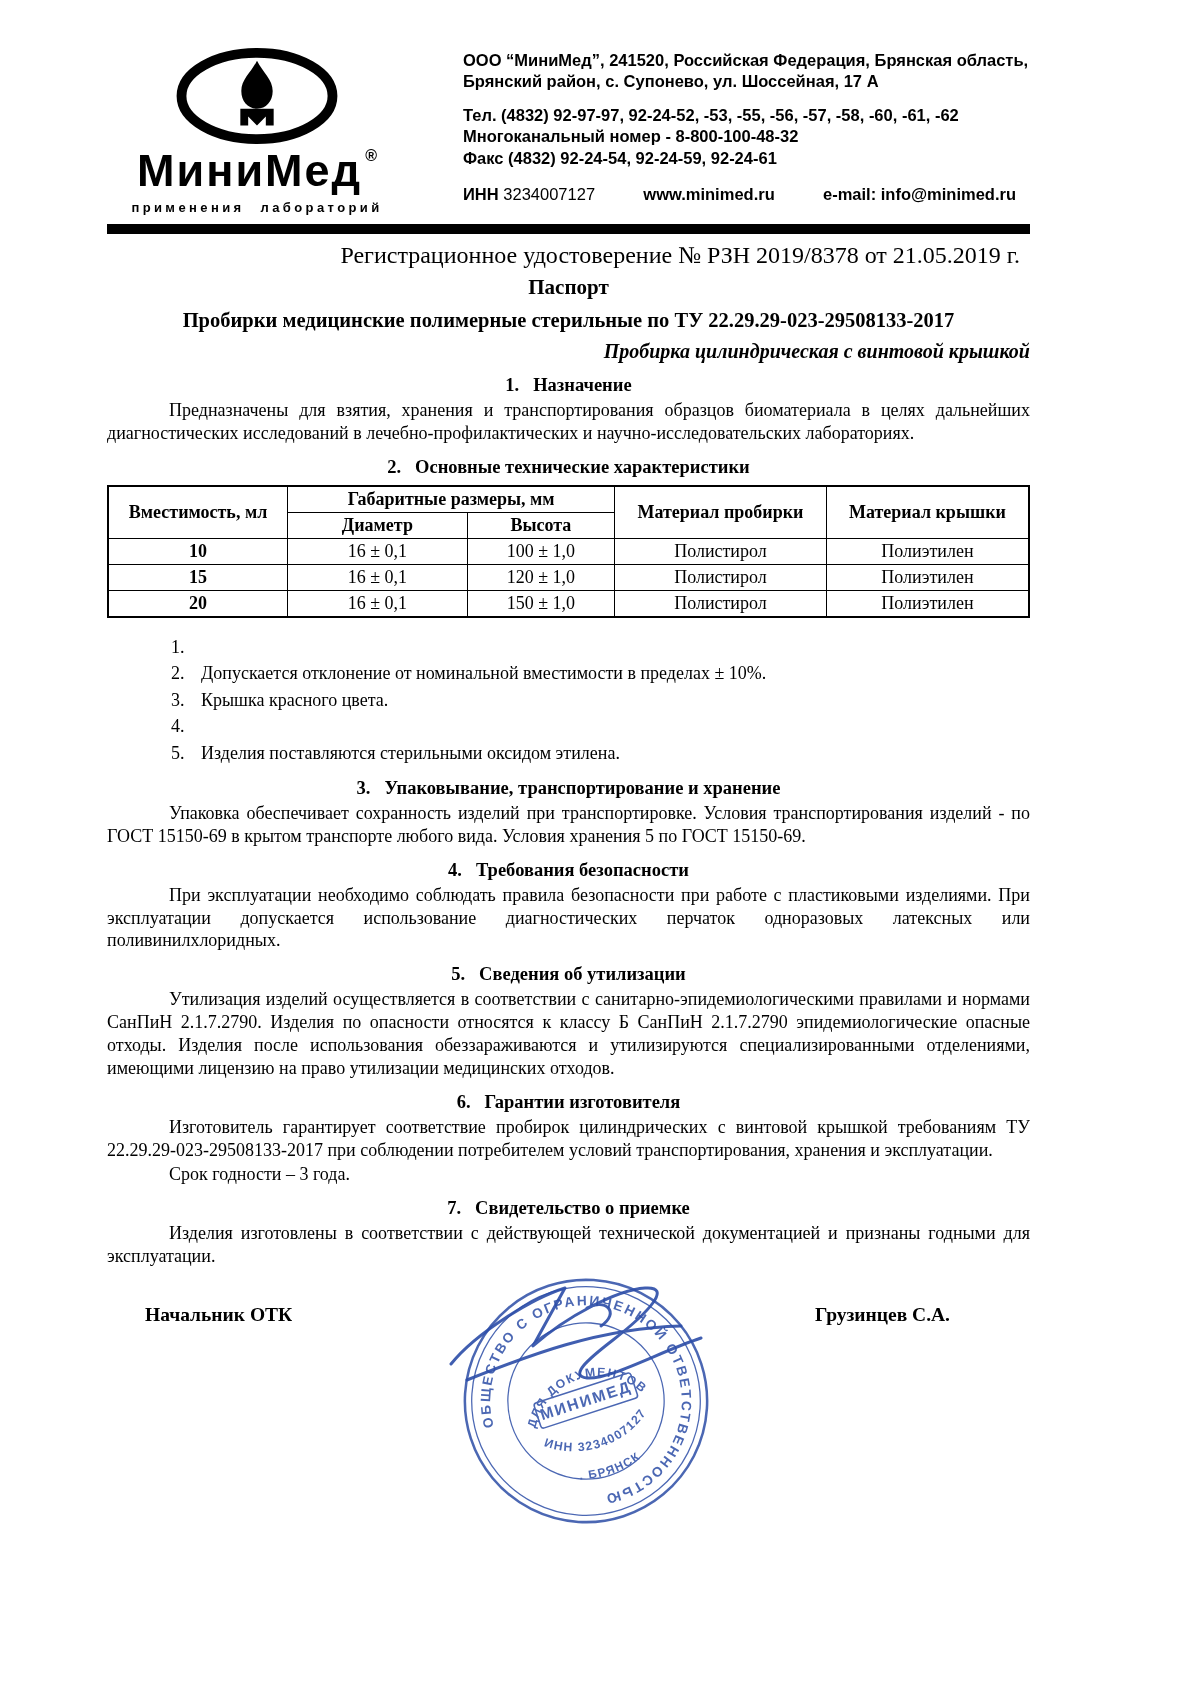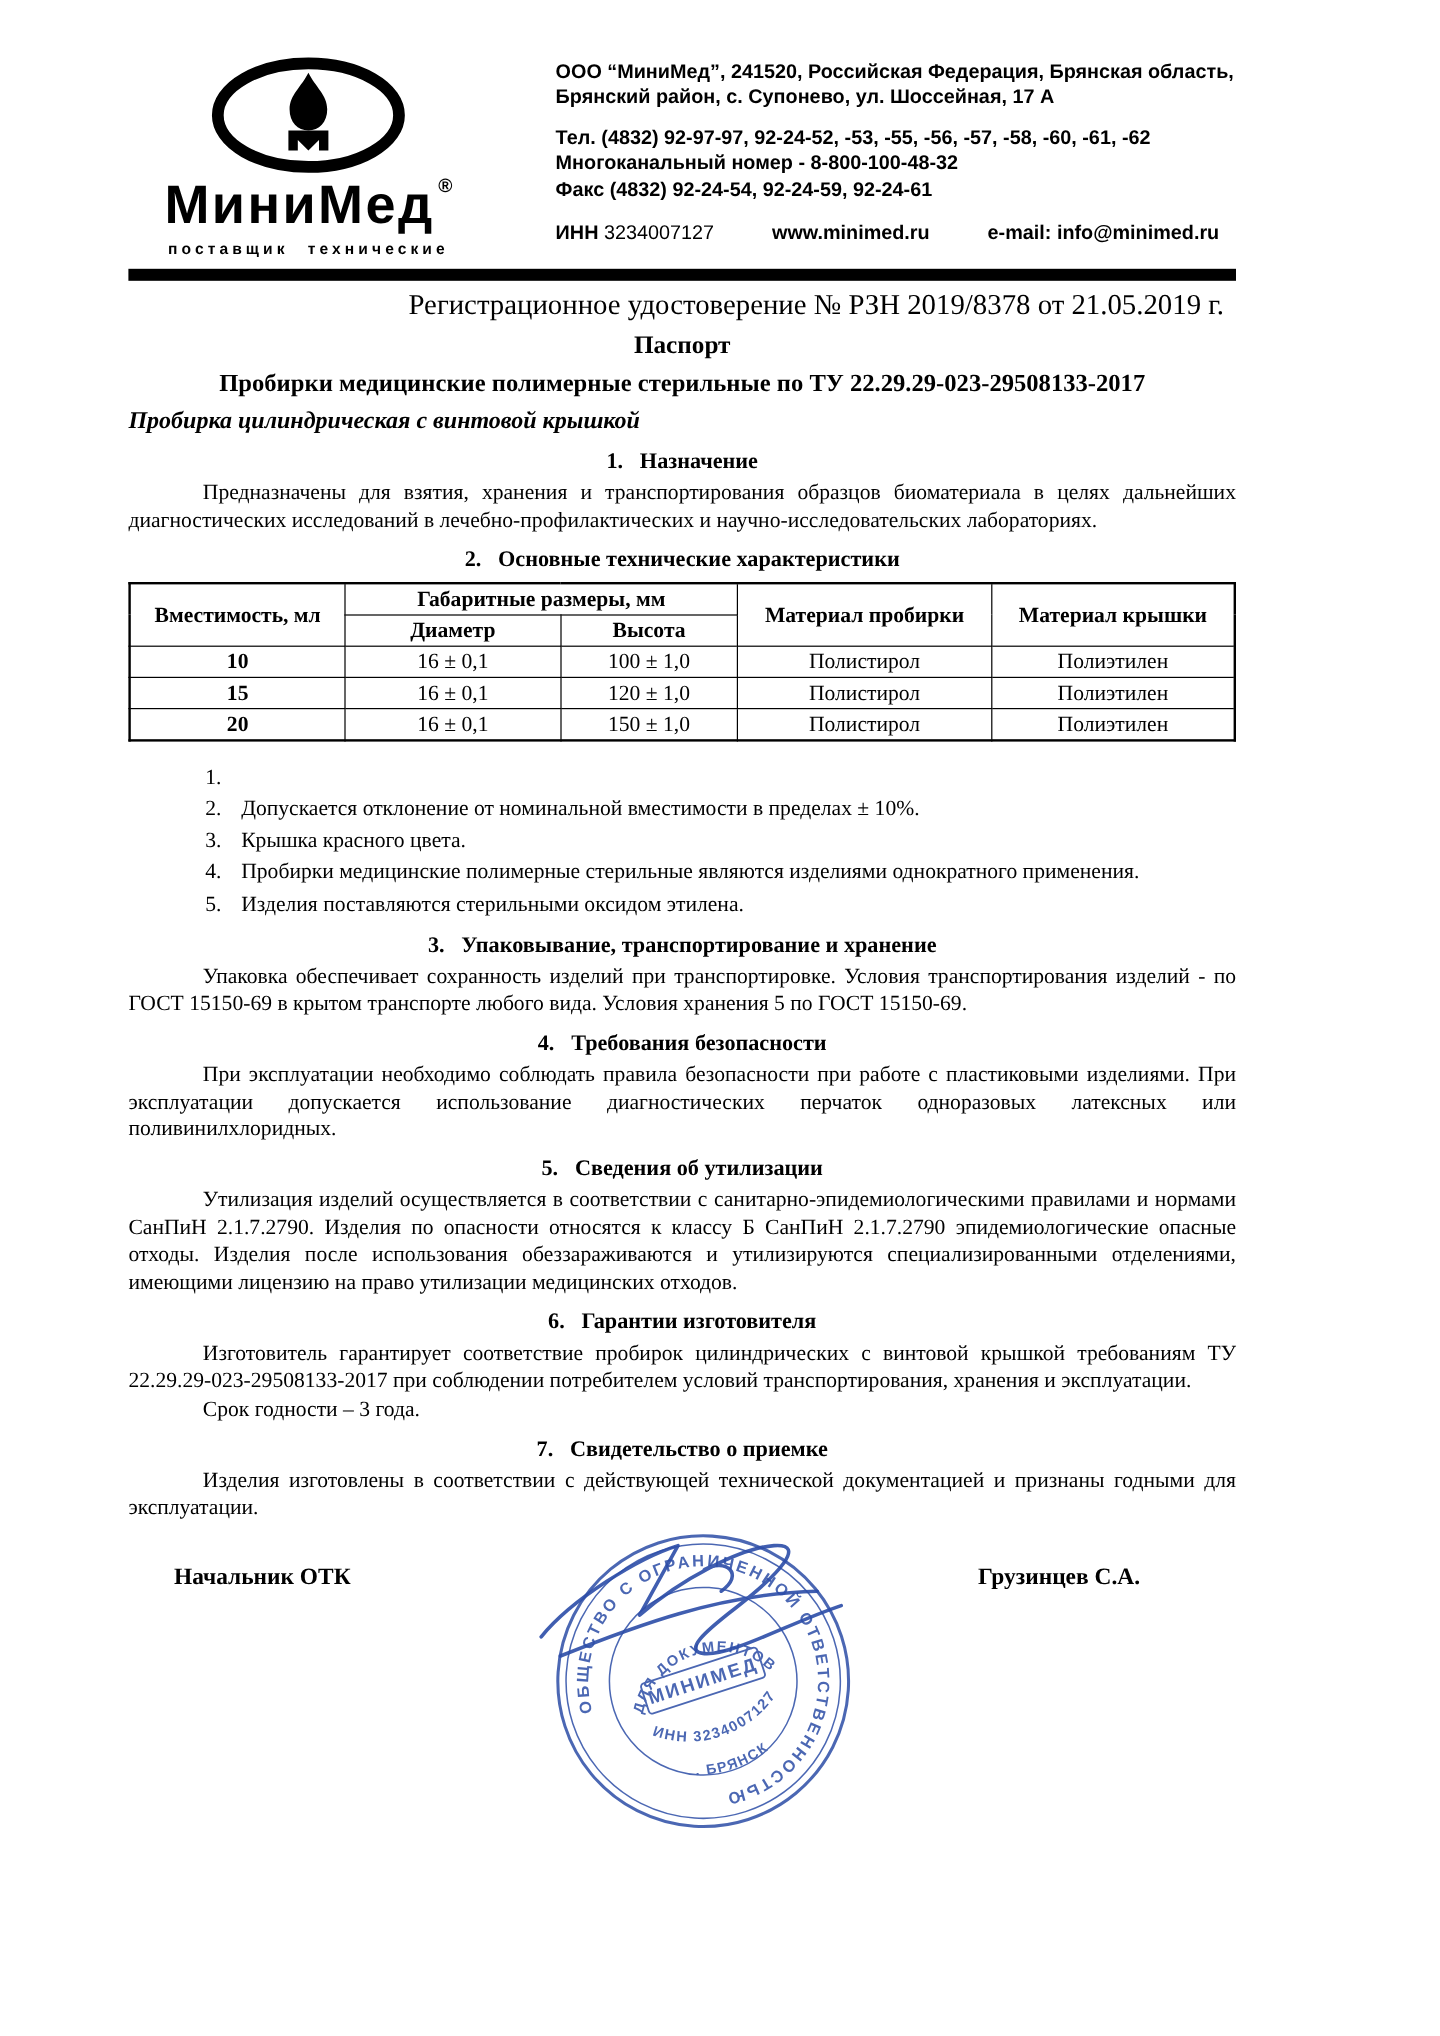--- a/index.html
+++ b/index.html
@@ -19,21 +19,21 @@
   .company-info{flex:1;padding-left:56px;font-family:"Liberation Sans",sans-serif;font-weight:700;font-size:16.5px;line-height:1.3;padding-top:4px;}
   .ci-gap{height:12px;}
   .inn-row{display:flex;justify-content:space-between;margin-top:15px;padding-right:14px;}
   .inn-num{font-weight:400;}
 
   .bar{height:10px;background:#000;margin-top:9px;}
   .reg-line{margin-top:8px;text-align:right;font-size:24px;padding-right:10px;}
 
   .title{margin-top:6px;text-align:center;font-size:21px;font-weight:700;}
   .subtitle{margin-top:9px;text-align:center;font-size:20.5px;font-weight:700;}
-  .product{margin-top:8px;text-align:left;font-size:20px;font-weight:700;font-style:italic;}
+  .product{margin-top:8px;text-align:right;font-size:20px;font-weight:700;font-style:italic;}
 
   .sec-h{margin-top:12px;margin-bottom:3px;text-align:center;font-size:18.5px;font-weight:700;}
   .sec-h .sh-t{margin-left:14px;}
   .bodyp{font-size:18px;line-height:1.27;text-align:justify;text-indent:62px;margin:2px 0 0 0;}
 
   
   table.spec{width:100%;border-collapse:collapse;margin-top:7px;border:2px solid #000;}
   .spec th,.spec td{border:1px solid #000;text-align:center;font-size:18px;padding:2px 4px;vertical-align:middle;}
   .spec th{font-weight:700;}
   .spec td.cap{font-weight:700;}
@@ -58,21 +58,21 @@
     <div class="logo-block">
       <svg width="172" height="100" viewBox="0 0 172 102">
         <ellipse cx="86" cy="51" rx="77" ry="44" fill="none" stroke="#000" stroke-width="10"></ellipse>
         <path d="M86 15 C 80 27, 70 34, 70 46 C 70 57, 77 64, 86 64 C 95 64, 102 57, 102 46 C 102 34, 92 27, 86 15 Z" fill="#000"></path>
         <path d="M69 64 L103 64 L103 81 L95 81 L95 72 L86 81 L77 72 L77 81 L69 81 Z" fill="#000"></path>
       </svg>
       <div class="brand-line">
         <span class="brand">МиниМед</span>
         <span class="regmark">®</span>
       </div>
-      <div class="tagline">поставщик технические</div>
+      <div class="tagline">применения лабораторий</div>
     </div>
 
     <div class="company-info">
       <div>ООО “МиниМед”, 241520, Российская Федерация, Брянская область,</div>
       <div>Брянский район, с. Супонево, ул. Шоссейная, 17 А</div>
       <div class="ci-gap"></div>
       <div>Тел. (4832) 92-97-97, 92-24-52, -53, -55, -56, -57, -58, -60, -61, -62</div>
       <div>Многоканальный номер - 8-800-100-48-32</div>
       <div>Факс (4832) 92-24-54, 92-24-59, 92-24-61</div>
       <div class="inn-row">
@@ -143,21 +143,20 @@
     <div class="note">
       <span class="nnum">2.</span>
       <span>Допускается отклонение от номинальной вместимости в пределах ± 10%.</span>
     </div>
     <div class="note">
       <span class="nnum">3.</span>
       <span>Крышка красного цвета.</span>
     </div>
     <div class="note">
       <span class="nnum">4.</span>
-      <span>Пробирки медицинские полимерные стерильные являются изделиями однократного применения.</span>
     </div>
     <div class="note">
       <span class="nnum">5.</span>
       <span>Изделия поставляются стерильными оксидом этилена.</span>
     </div>
   </div>
 
   <div class="sec-h">
     <span>3.</span><span class="sh-t">Упаковывание, транспортирование и хранение</span>
   </div>

